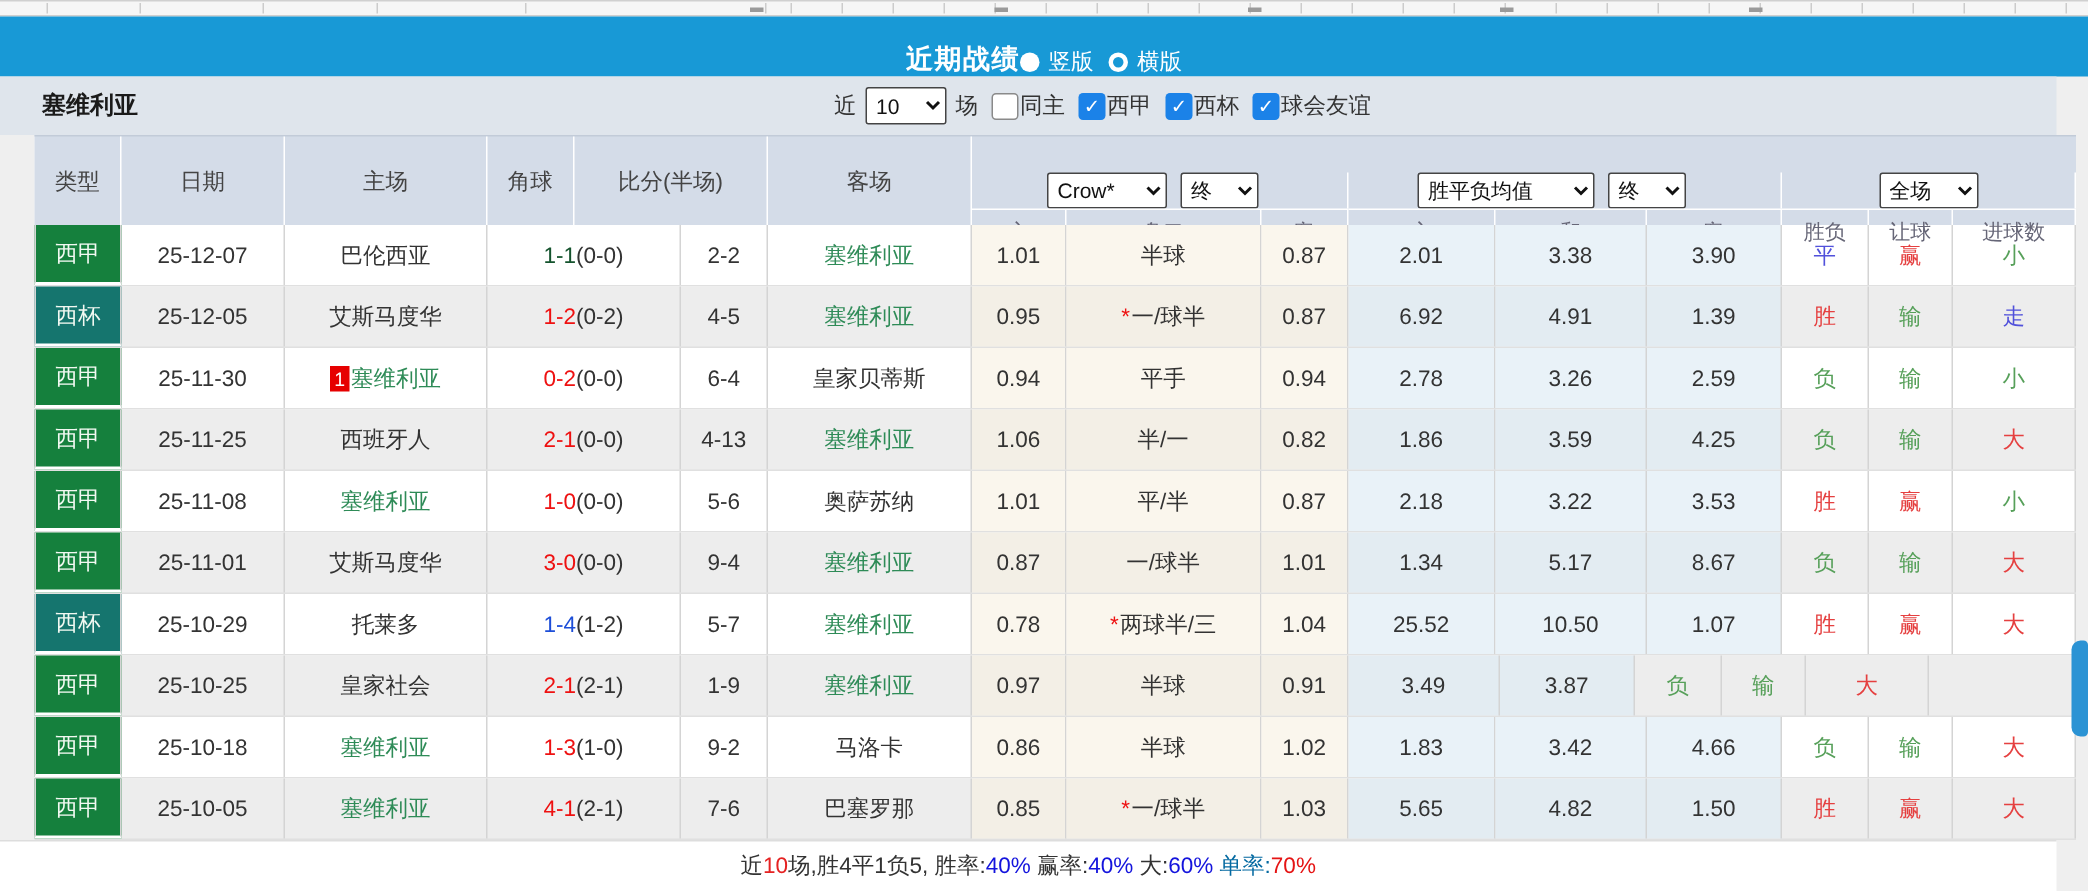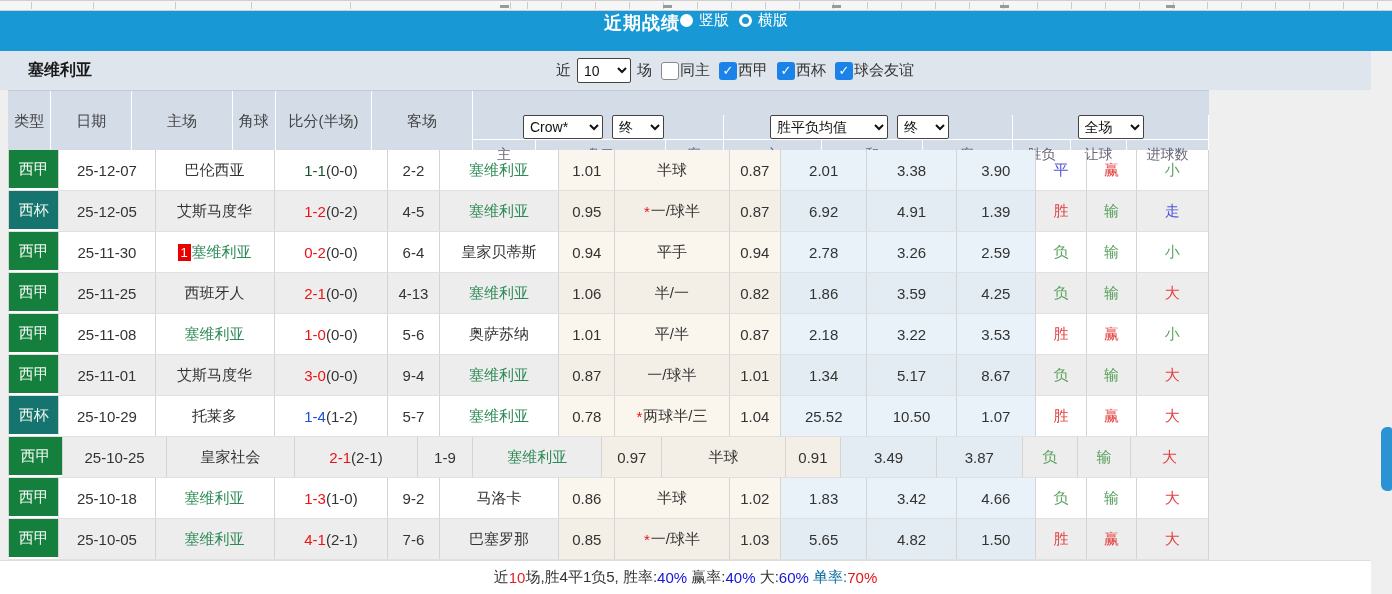--- a/index.html
+++ b/index.html
@@ -8,21 +8,21 @@
   #app { position:relative; width:1392px; height:594px; }
 
   
   .top-strip { position:absolute; left:0; top:0; width:1392px; height:11px;
     background:#f6f6f6; border-top:1px solid #d0d0d0; border-bottom:1px solid #cfcfcf; }
   .strip-line { position:absolute; top:1px; bottom:1px; width:1px; background:#ccc; }
   .strip-mark { position:absolute; top:4px; height:3px; width:9px; background:#9a9a9a; }
 
   
   .title-bar { position:absolute; left:0; top:11px; width:1392px; height:40px;
-    background:#1899d6; display:flex; align-items:flex-start; justify-content:center; color:#fff; }
+    background:#1899d6; display:flex; align-items:flex-end; justify-content:center; color:#fff; }
   .title-text { font-size:18px; font-weight:bold; letter-spacing:1px; }
   .radio-group { display:flex; align-items:center; }
   .radio { width:13px; height:13px; border-radius:50%; display:inline-block; margin:0 6px 0 2px; }
   .radio.sel { background:#fff; margin-left:0; }
   .radio.unsel { border:3px solid #fff; background:transparent; margin-left:10px; }
   .radio-label { font-size:15px; }
 
   
   .filter-bar { position:absolute; left:0; top:51px; width:1371px; height:39px; background:#dfe5ec; }
   .team-name { position:absolute; left:28px; top:0; height:39px; display:flex; align-items:center;
@@ -33,21 +33,21 @@
   select { font-family:inherit; font-size:14px; color:#111; background:#fff;
     border:1px solid #444; border-radius:2px; height:25px; padding:0 2px; }
   .matches-select { width:54px; margin:0 6px; }
   .cb { width:18px; height:18px; border-radius:3px; display:inline-flex; align-items:center;
     justify-content:center; margin-left:9px; }
   .cb.unchecked { background:#fff; border:1px solid #8a8a8a; }
   .cb.checked { background:#1b82e8; color:#fff; font-size:13px; font-weight:bold; }
   .cb-label { margin-left:1px; }
 
   
-  .table-wrap { position:absolute; left:8px; top:90px; width:1201px; background:#fff; }
+  .table-wrap { position:absolute; left:23px; top:90px; width:1361px; background:#fff; }
   .thead { display:flex; height:60px; background:#d4dce8; border-top:1px solid #c2cbd8; }
   .hcell { display:flex; align-items:center; justify-content:center; font-size:15px; color:#444;
     border-right:1px solid #fff; height:60px; }
   .hgroup { display:flex; flex-direction:column; }
   .gtop { height:30px; display:flex; align-items:center; border-right:1px solid #fff;margin-top:24px; }
   .gtop select { height:24px; }
   .gsub { height:30px; display:flex; border-top:1px solid #fff; }
   .scell { display:flex; align-items:center; justify-content:center; font-size:14px; color:#667;
     border-right:1px solid #fff; height:30px; }
 

